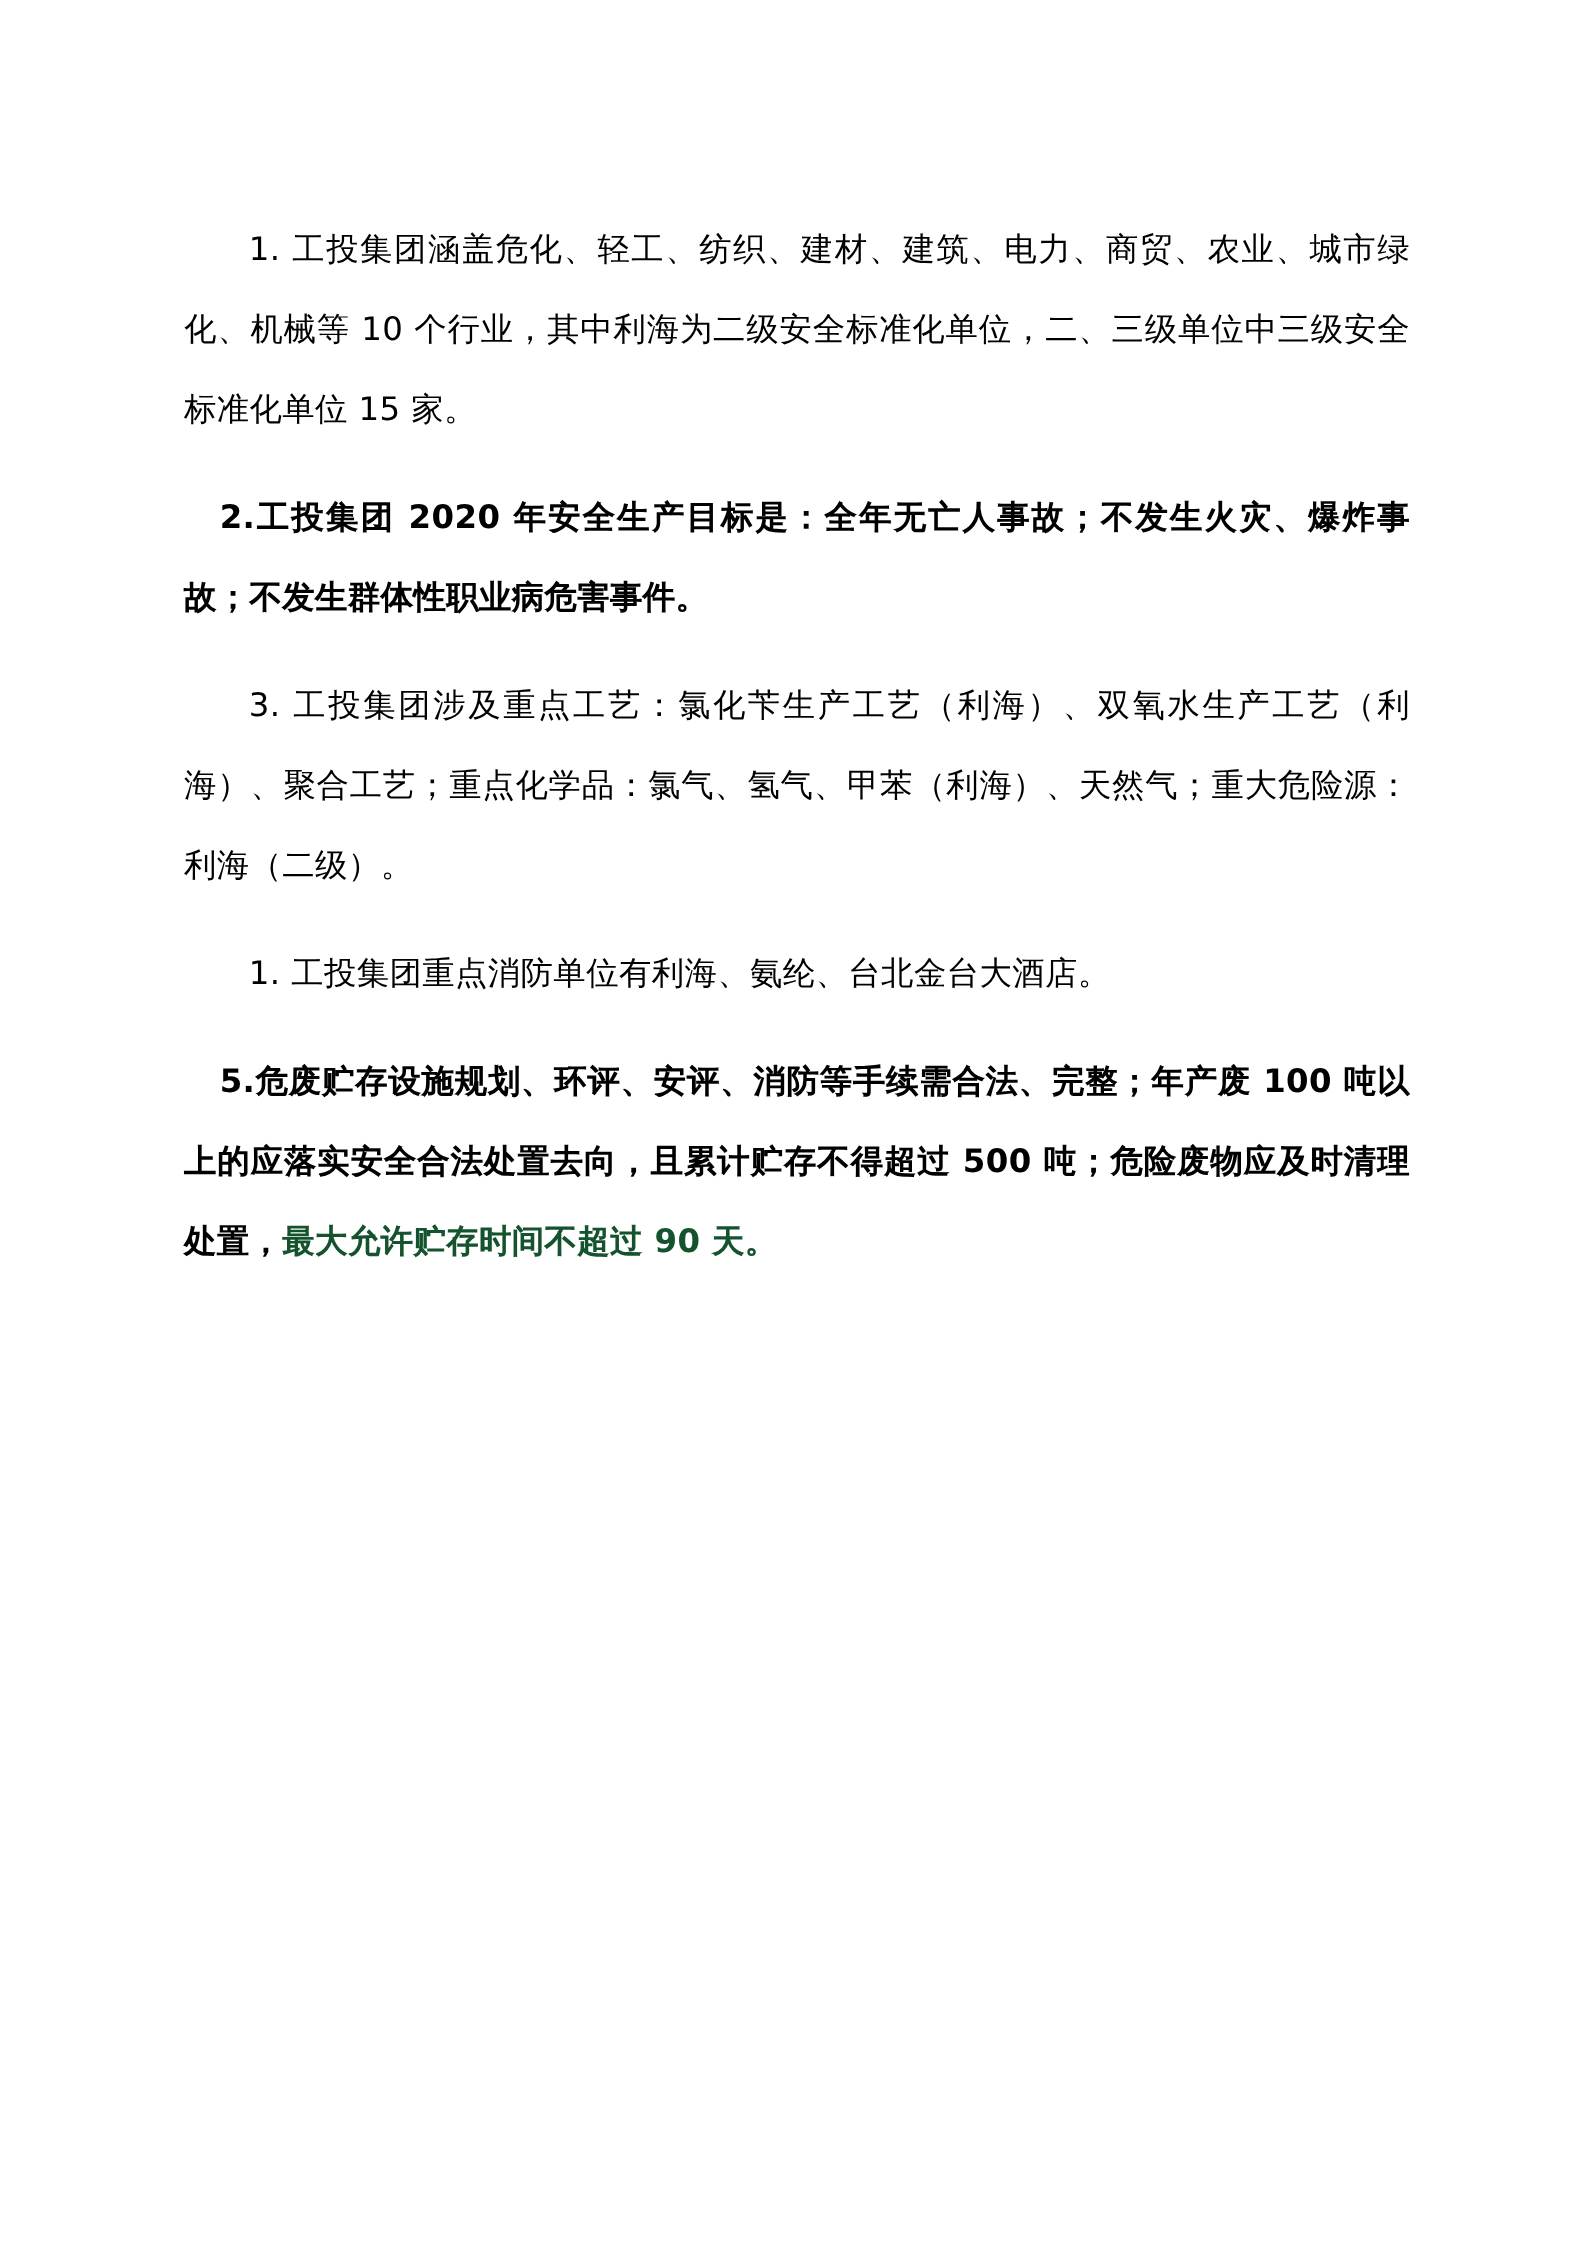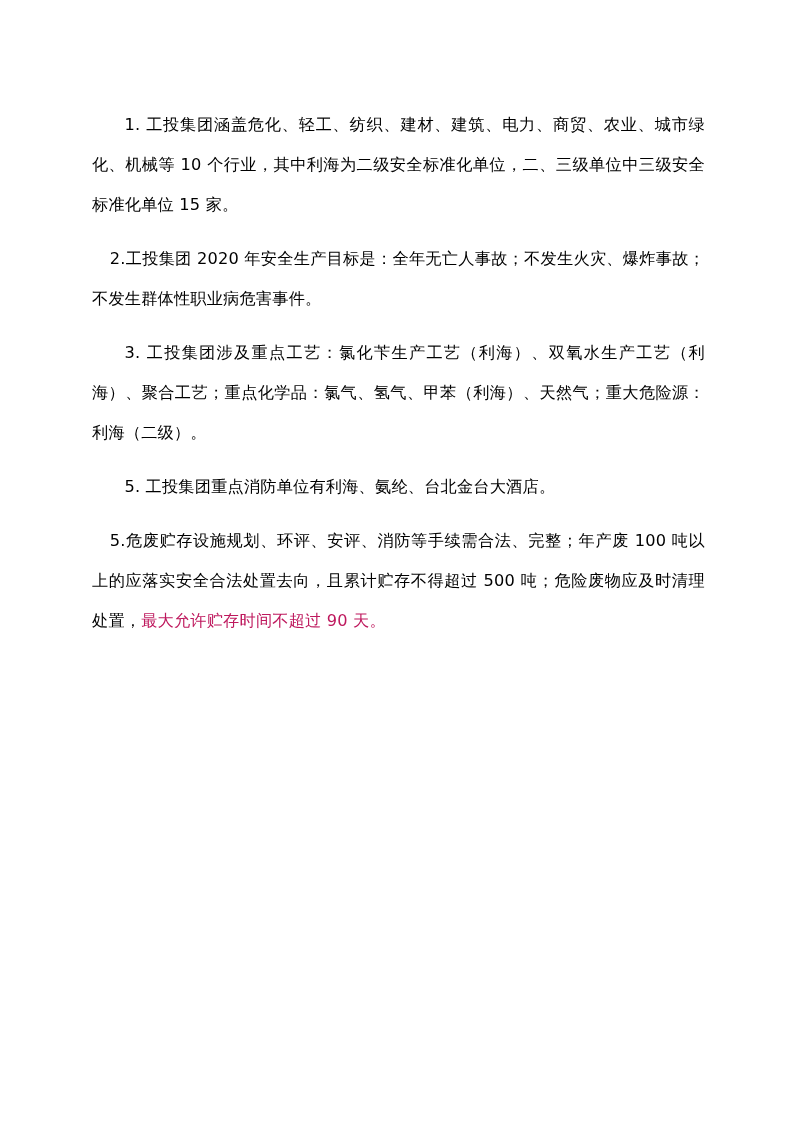--- a/index.html
+++ b/index.html
@@ -31,29 +31,30 @@
   p.para {
     margin: 0 0 14px 0;
     text-indent: 0;
     white-space: normal;
   }
   p.para.indent {
     text-indent: 2em;
   }
   p.para.indent-small {
     text-indent: 1.1em;
+    font-weight: bold;
   }
   .hl-red {
-    color: #be185d;
+    color: #14532d;
   }
 </style>
 </head>
 <body>
 
 <div class="page">
   <div class="doc-body" id="doc-body">
       <p class="para indent" id="para-1"><span>1. 工投集团涵盖危化、轻工、纺织、建材、建筑、电力、商贸、农业、城市绿化、机械等 10 个行业，其中利海为二级安全标准化单位，二、三级单位中三级安全标准化单位 15 家。</span></p>
       <p class="para indent-small" id="para-2"><span>2.工投集团 2020 年安全生产目标是：全年无亡人事故；不发生火灾、爆炸事故；不发生群体性职业病危害事件。</span></p>
       <p class="para indent" id="para-3"><span>3. 工投集团涉及重点工艺：氯化苄生产工艺（利海）、双氧水生产工艺（利海）、聚合工艺；重点化学品：氯气、氢气、甲苯（利海）、天然气；重大危险源：利海（二级）。</span></p>
-      <p class="para indent" id="para-4"><span>5. 工投集团重点消防单位有利海、氨纶、台北金台大酒店。</span></p>
+      <p class="para indent" id="para-4"><span>1. 工投集团重点消防单位有利海、氨纶、台北金台大酒店。</span></p>
       <p class="para indent-small" id="para-5"><span>5.危废贮存设施规划、环评、安评、消防等手续需合法、完整；年产废 100 吨以上的应落实安全合法处置去向，且累计贮存不得超过 500 吨；危险废物应及时清理处置，</span><span class="hl-red">最大允许贮存时间不超过 90 天。</span></p>
     </div>
 </div>
 
 </body></html>

